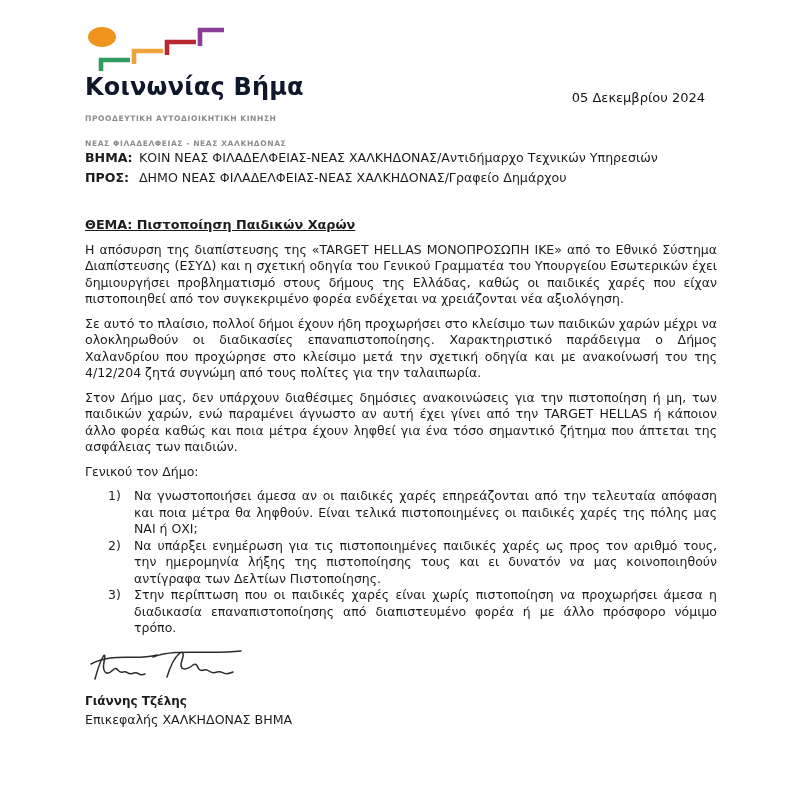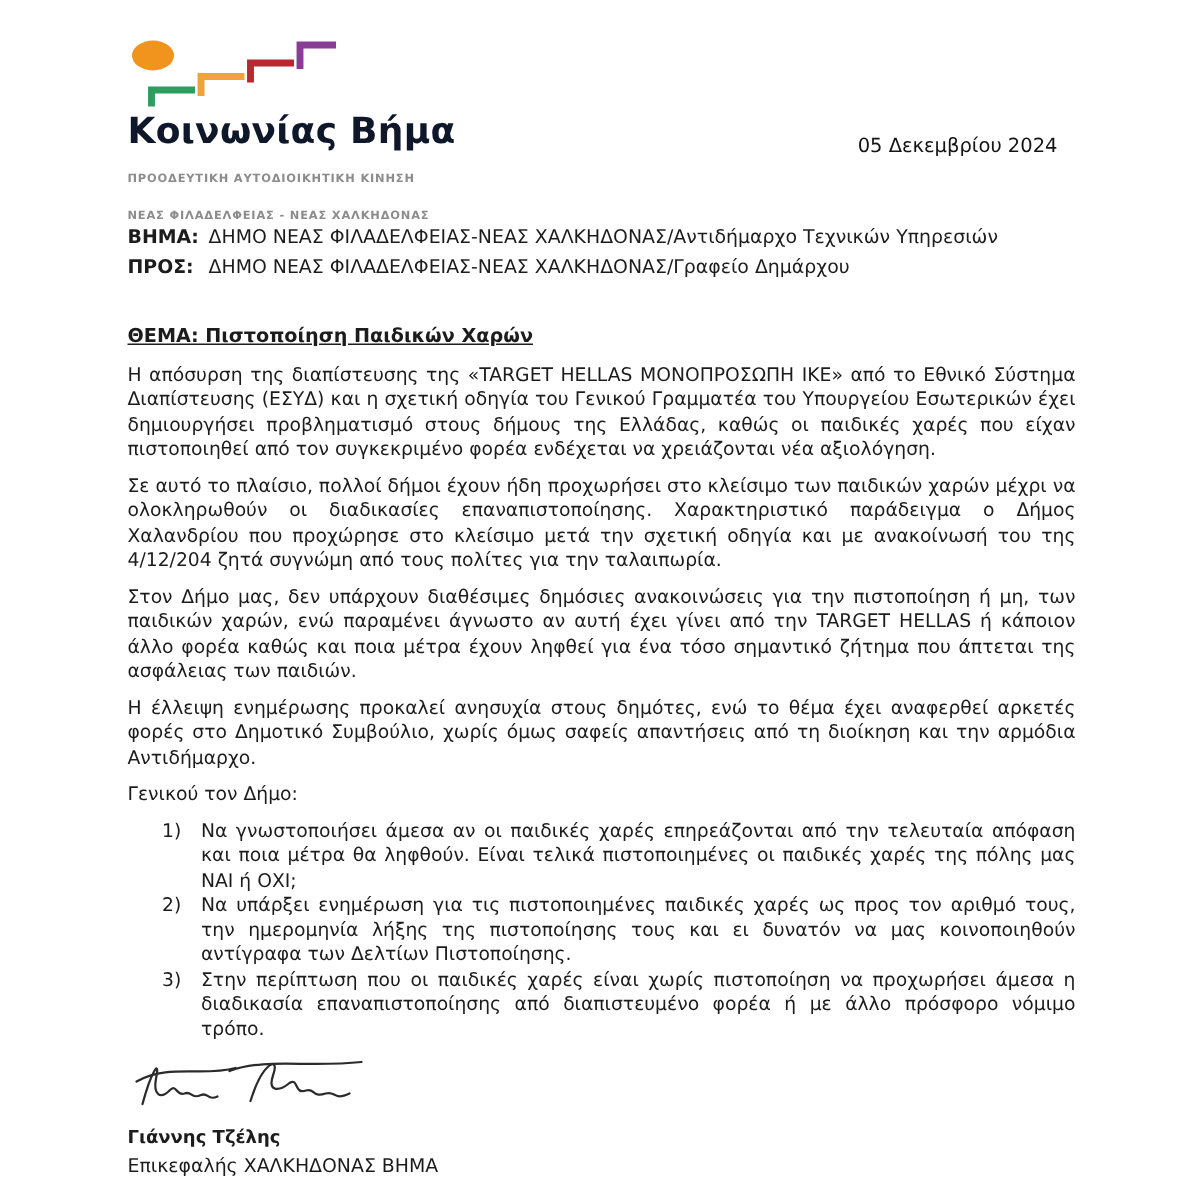--- a/index.html
+++ b/index.html
@@ -63,35 +63,34 @@
       <div class="logo-title">Κοινωνίας Βήμα</div>
       <div class="logo-sub">ΠΡΟΟΔΕΥΤΙΚΗ ΑΥΤΟΔΙΟΙΚΗΤΙΚΗ ΚΙΝΗΣΗ</div>
       <div class="logo-sub">ΝΕΑΣ ΦΙΛΑΔΕΛΦΕΙΑΣ - ΝΕΑΣ ΧΑΛΚΗΔΟΝΑΣ</div>
     </div>
     <div class="date-line">05 Δεκεμβρίου 2024</div>
   </div>
 
   <div class="recipients">
     <div class="recipient-row">
       <span class="recipient-label">ΒΗΜΑ:</span>
-      <span class="recipient-value">ΔΗΜΟ ΝΕΑΣ ΦΙΛΑΔΕΛΦΕΙΑΣ-ΝΕΑΣ ΧΑΛΚΗΔΟΝΑΣ/Αντιδήμαρχο Τεχνικών Υπηρεσιών</span>
+      <span class="recipient-value">ΚΟΙΝ ΝΕΑΣ ΦΙΛΑΔΕΛΦΕΙΑΣ-ΝΕΑΣ ΧΑΛΚΗΔΟΝΑΣ/Αντιδήμαρχο Τεχνικών Υπηρεσιών</span>
     </div>
     <div class="recipient-row">
       <span class="recipient-label">ΠΡΟΣ:</span>
       <span class="recipient-value">ΔΗΜΟ ΝΕΑΣ ΦΙΛΑΔΕΛΦΕΙΑΣ-ΝΕΑΣ ΧΑΛΚΗΔΟΝΑΣ/Γραφείο Δημάρχου</span>
     </div>
   </div>
 
   <div class="letter-body">
     <div class="subject">ΘΕΜΑ: Πιστοποίηση Παιδικών Χαρών</div>
 
     <p class="para">Η απόσυρση της διαπίστευσης της «TARGET HELLAS ΜΟΝΟΠΡΟΣΩΠΗ ΙΚΕ» από το Εθνικό Σύστημα Διαπίστευσης (ΕΣΥΔ) και η σχετική οδηγία του Γενικού Γραμματέα του Υπουργείου Εσωτερικών έχει δημιουργήσει προβληματισμό στους δήμους της Ελλάδας, καθώς οι παιδικές χαρές που είχαν πιστοποιηθεί από τον συγκεκριμένο φορέα ενδέχεται να χρειάζονται νέα αξιολόγηση.</p>
     <p class="para">Σε αυτό το πλαίσιο, πολλοί δήμοι έχουν ήδη προχωρήσει στο κλείσιμο των παιδικών χαρών μέχρι να ολοκληρωθούν οι διαδικασίες επαναπιστοποίησης. Χαρακτηριστικό παράδειγμα ο Δήμος Χαλανδρίου που προχώρησε στο κλείσιμο μετά την σχετική οδηγία και με ανακοίνωσή του της 4/12/204 ζητά συγνώμη από τους πολίτες για την ταλαιπωρία.</p>
     <p class="para">Στον Δήμο μας, δεν υπάρχουν διαθέσιμες δημόσιες ανακοινώσεις για την πιστοποίηση ή μη, των παιδικών χαρών, ενώ παραμένει άγνωστο αν αυτή έχει γίνει από την TARGET HELLAS ή κάποιον άλλο φορέα καθώς και ποια μέτρα έχουν ληφθεί για ένα τόσο σημαντικό ζήτημα που άπτεται της ασφάλειας των παιδιών.</p>
-    <p class="para">Η έλλειψη ενημέρωσης προκαλεί ανησυχία στους δημότες, ενώ το θέμα έχει αναφερθεί αρκετές φορές στο Δημοτικό Συμβούλιο, χωρίς όμως σαφείς απαντήσεις από τη διοίκηση και την αρμόδια Αντιδήμαρχο.</p>
 
     <p class="call-line">Γενικού τον Δήμο:</p>
 
     <div class="demands">
       <div class="demand">
         <span class="demand-number">1)</span>
         <span class="demand-text">Να γνωστοποιήσει άμεσα αν οι παιδικές χαρές επηρεάζονται από την τελευταία απόφαση και ποια μέτρα θα ληφθούν. Είναι τελικά πιστοποιημένες οι παιδικές χαρές της πόλης μας ΝΑΙ ή ΟΧΙ;</span>
       </div>
       <div class="demand">
         <span class="demand-number">2)</span>

